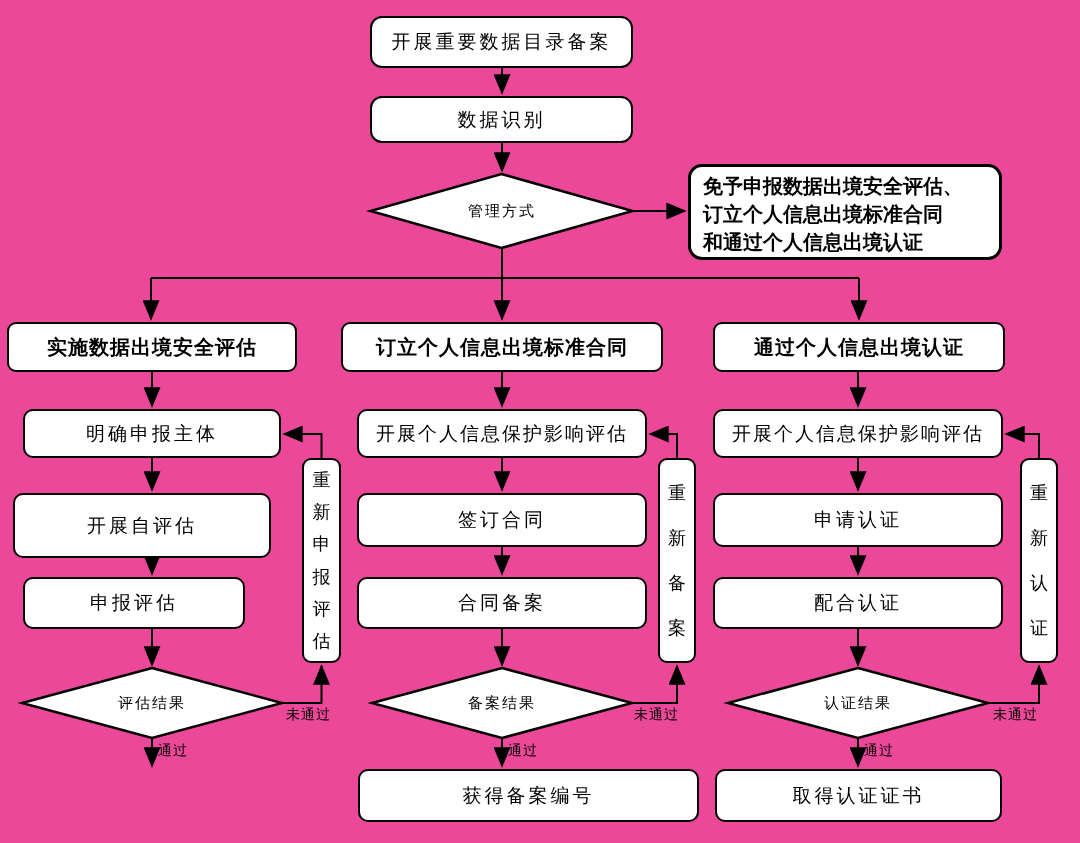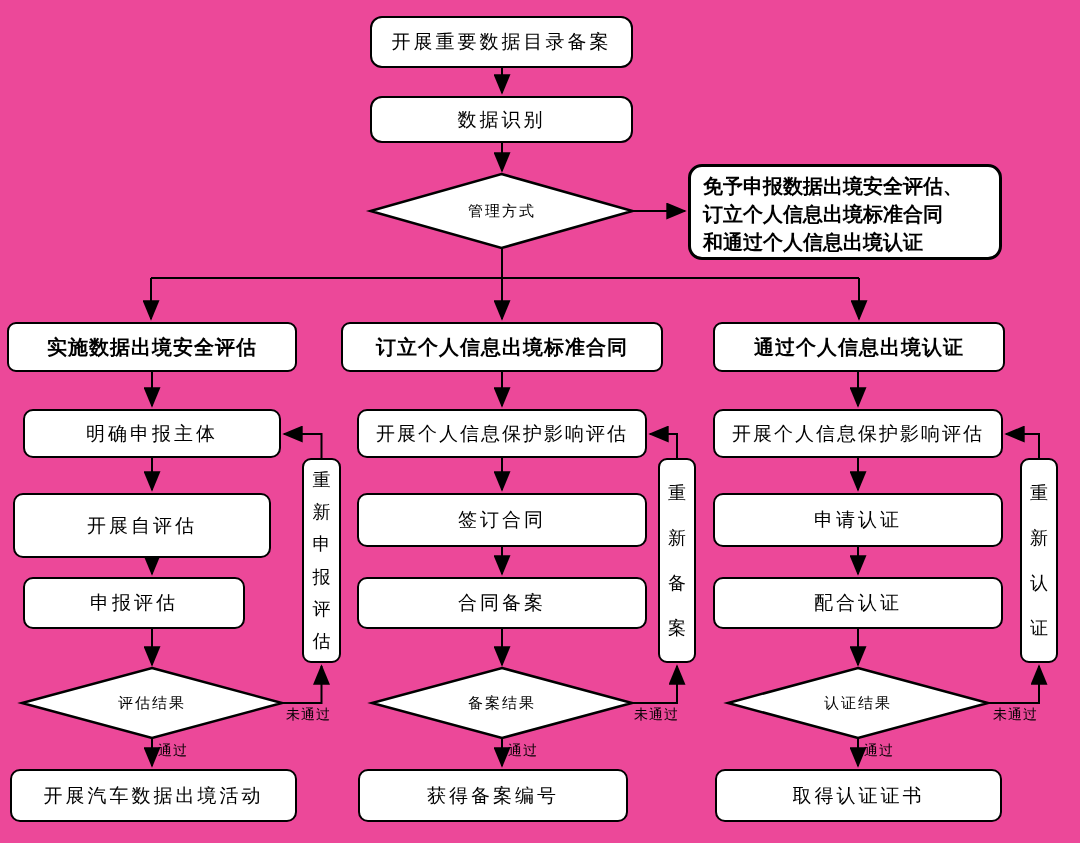--- a/index.html
+++ b/index.html
@@ -132,23 +132,20 @@
       <span>申</span>
       <span>报</span>
       <span>评</span>
       <span>估</span>
     </div>
   <div class="dtext" style="left:52px;top:684px;width:200px;height:38px;">
     <span>评估结果</span>
   </div>
   <div class="edge-lbl" style="left:286px;top:706px;">未通过</div>
   <div class="edge-lbl" style="left:158px;top:742px;">通过</div>
-  <div class="node" style="left:10px;top:769px;width:287px;height:53px;">
-    <span>开展汽车数据出境活动</span>
-  </div>
 
   <div class="node" style="left:357px;top:409px;width:290px;height:49px;letter-spacing:2px;">
     <span>开展个人信息保护影响评估</span>
   </div>
   <div class="node" style="left:357px;top:493px;width:290px;height:54px;">
     <span>签订合同</span>
   </div>
   <div class="node" style="left:357px;top:577px;width:290px;height:52px;">
     <span>合同备案</span>
   </div>
@@ -156,21 +153,21 @@
       <span>重</span>
       <span>新</span>
       <span>备</span>
       <span>案</span>
     </div>
   <div class="dtext" style="left:402px;top:684px;width:200px;height:38px;">
     <span>备案结果</span>
   </div>
   <div class="edge-lbl" style="left:634px;top:706px;">未通过</div>
   <div class="edge-lbl" style="left:508px;top:742px;">通过</div>
-  <div class="node" style="left:358px;top:769px;width:270px;height:53px;">
+  <div class="node" style="left:358px;top:769px;width:341px;height:53px;">
     <span>获得备案编号</span>
   </div>
 
   <div class="node" style="left:713px;top:409px;width:290px;height:49px;letter-spacing:2px;">
     <span>开展个人信息保护影响评估</span>
   </div>
   <div class="node" style="left:713px;top:493px;width:290px;height:54px;font-family:Liberation Serif, serif;">
     <span>申请认证</span>
   </div>
   <div class="node" style="left:713px;top:577px;width:290px;height:52px;justify-content:center;">

